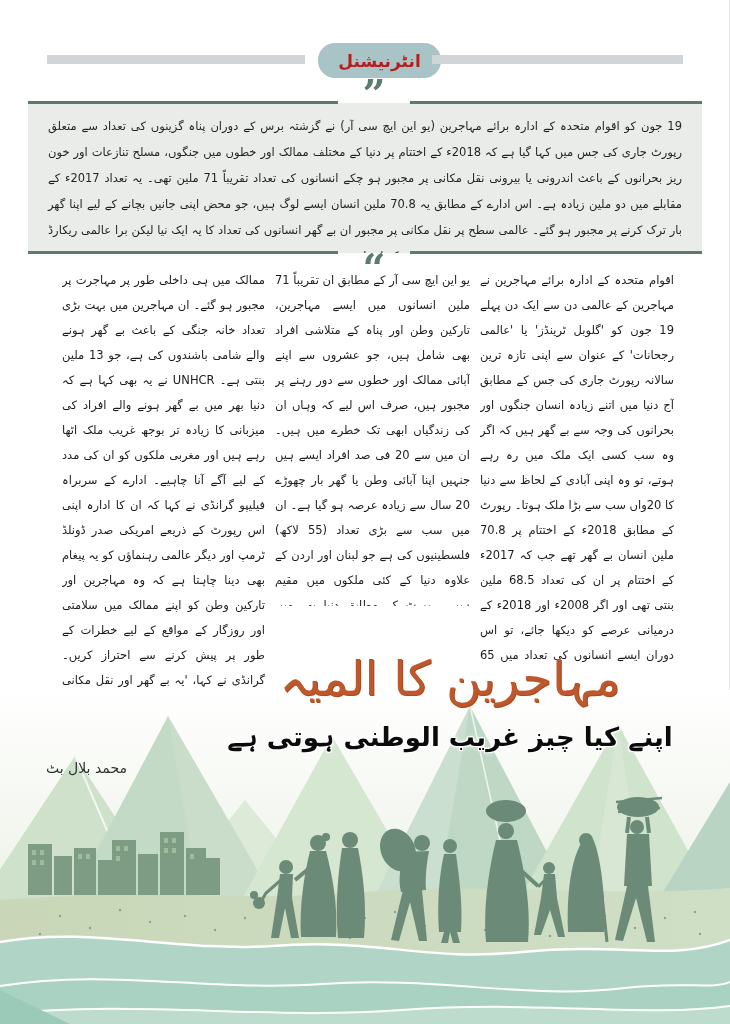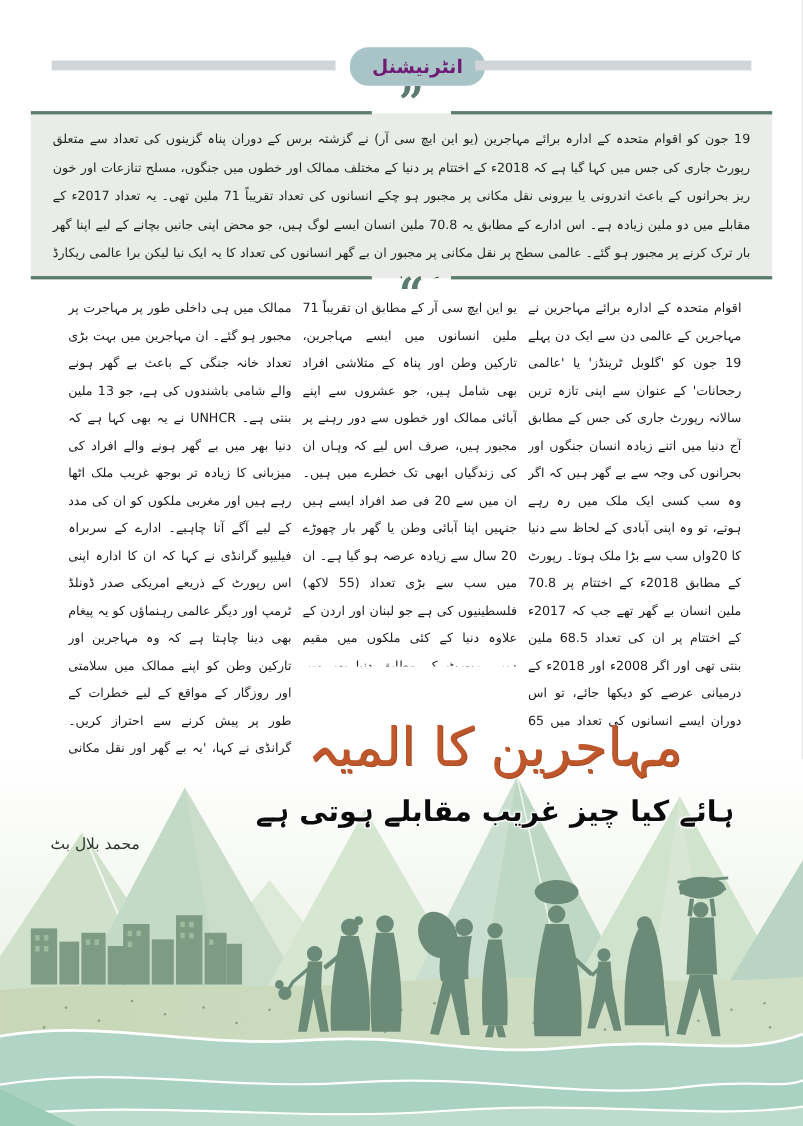--- a/index.html
+++ b/index.html
@@ -7,21 +7,21 @@
     position:relative;width:730px;height:1024px;overflow:hidden;background:#ffffff;
     font-family:"DejaVu Sans",sans-serif;
     box-shadow:inset -1px 0 0 #e2e2e2, inset 0 -1px 0 #e8e8e8;
   }
   
   .hrule{position:absolute;top:55px;height:9px;background:#d2d5d7;}
   .hrule-left{left:47px;width:258px;}
   .hrule-right{left:432px;width:251px;}
   .badge{
     position:absolute;left:318px;top:43px;width:123px;height:35px;
-    background:#a9c4c7;color:#701a75;display:flex;align-items:center;justify-content:center;
+    background:#a9c4c7;color:#b91c1c;display:flex;align-items:center;justify-content:center;
     font-size:17px;font-weight:bold;letter-spacing:.5px;border-radius:17px;
   }
   
   .quote-bg{
     position:absolute;left:28px;top:103px;width:674px;height:150px;
     background:#e9ece8;overflow:hidden;box-sizing:border-box;padding:10px 20px 6px 20px;
   }
   .quote-text{
     margin:0;font-size:11.5px;line-height:26px;color:#1f241f;text-align:justify;
   }
@@ -239,16 +239,16 @@
       <path d="M0,252 C90,236 175,262 272,256 C380,248 425,272 522,262 C622,252 672,272 730,250" stroke="#ffffff" stroke-width="2.5" fill="none"></path>
       <path d="M0,296 C110,278 205,302 322,294 C442,286 525,310 625,298 C685,291 712,300 730,292 L730,334 L0,334 Z" fill="#a9d2c3"></path>
       <path d="M0,296 C110,278 205,302 322,294 C442,286 525,310 625,298 C685,291 712,300 730,292" stroke="#ffffff" stroke-width="2" fill="none"></path>
       <path d="M0,324 C140,310 265,330 402,320 C540,310 645,328 730,316 L730,334 L0,334 Z" fill="#bddccd"></path>
       <path d="M0,324 C140,310 265,330 402,320 C540,310 645,328 730,316" stroke="#ffffff" stroke-width="2" fill="none"></path>
       <polygon points="0,300 70,334 0,334" fill="#9ccab8"></polygon>
     </g>
   </svg>
 
   <h1 class="title" dir="rtl">مہاجرین کا المیہ</h1>
-  <h2 class="subtitle" dir="rtl">ہائے کیا چیز غریب مقابلے ہوتی ہے</h2>
+  <h2 class="subtitle" dir="rtl">اپنے کیا چیز غریب الوطنی ہوتی ہے</h2>
   <div class="author" dir="rtl">محمد بلال بٹ</div>
 
 </div>
 
 </body></html>

